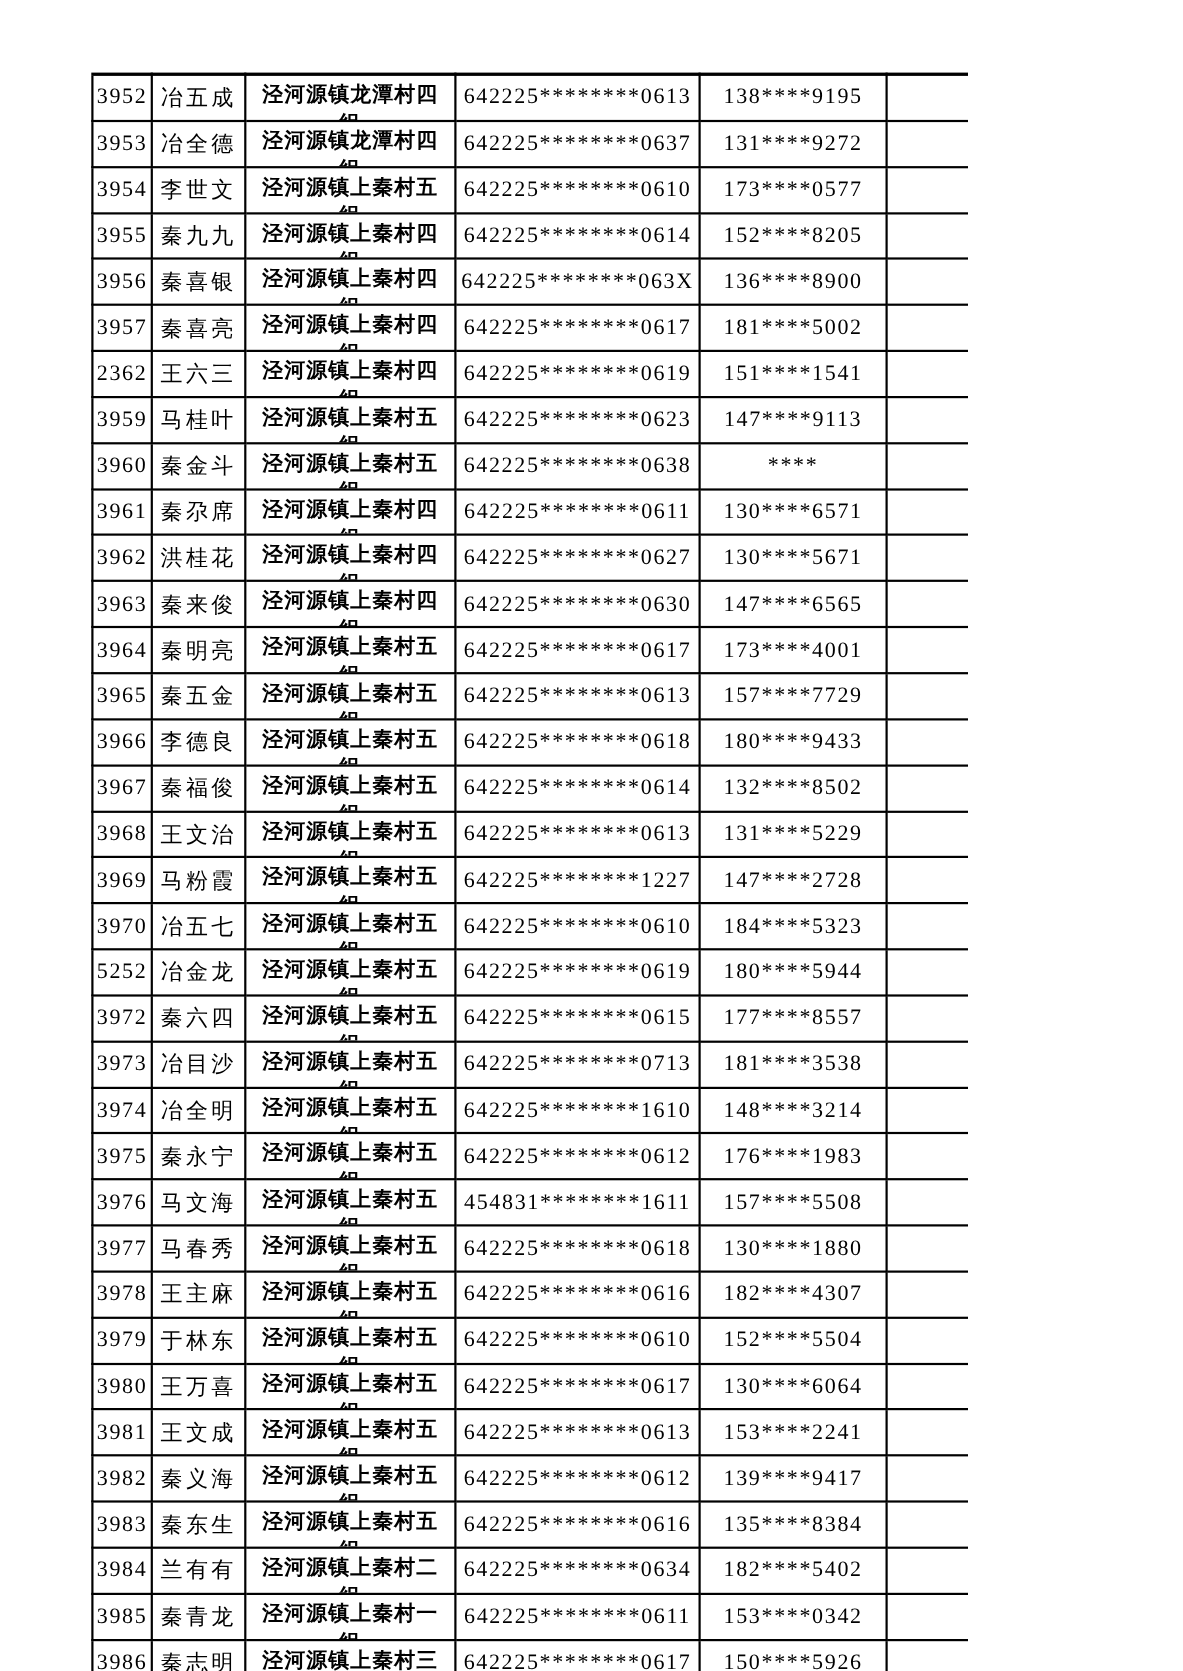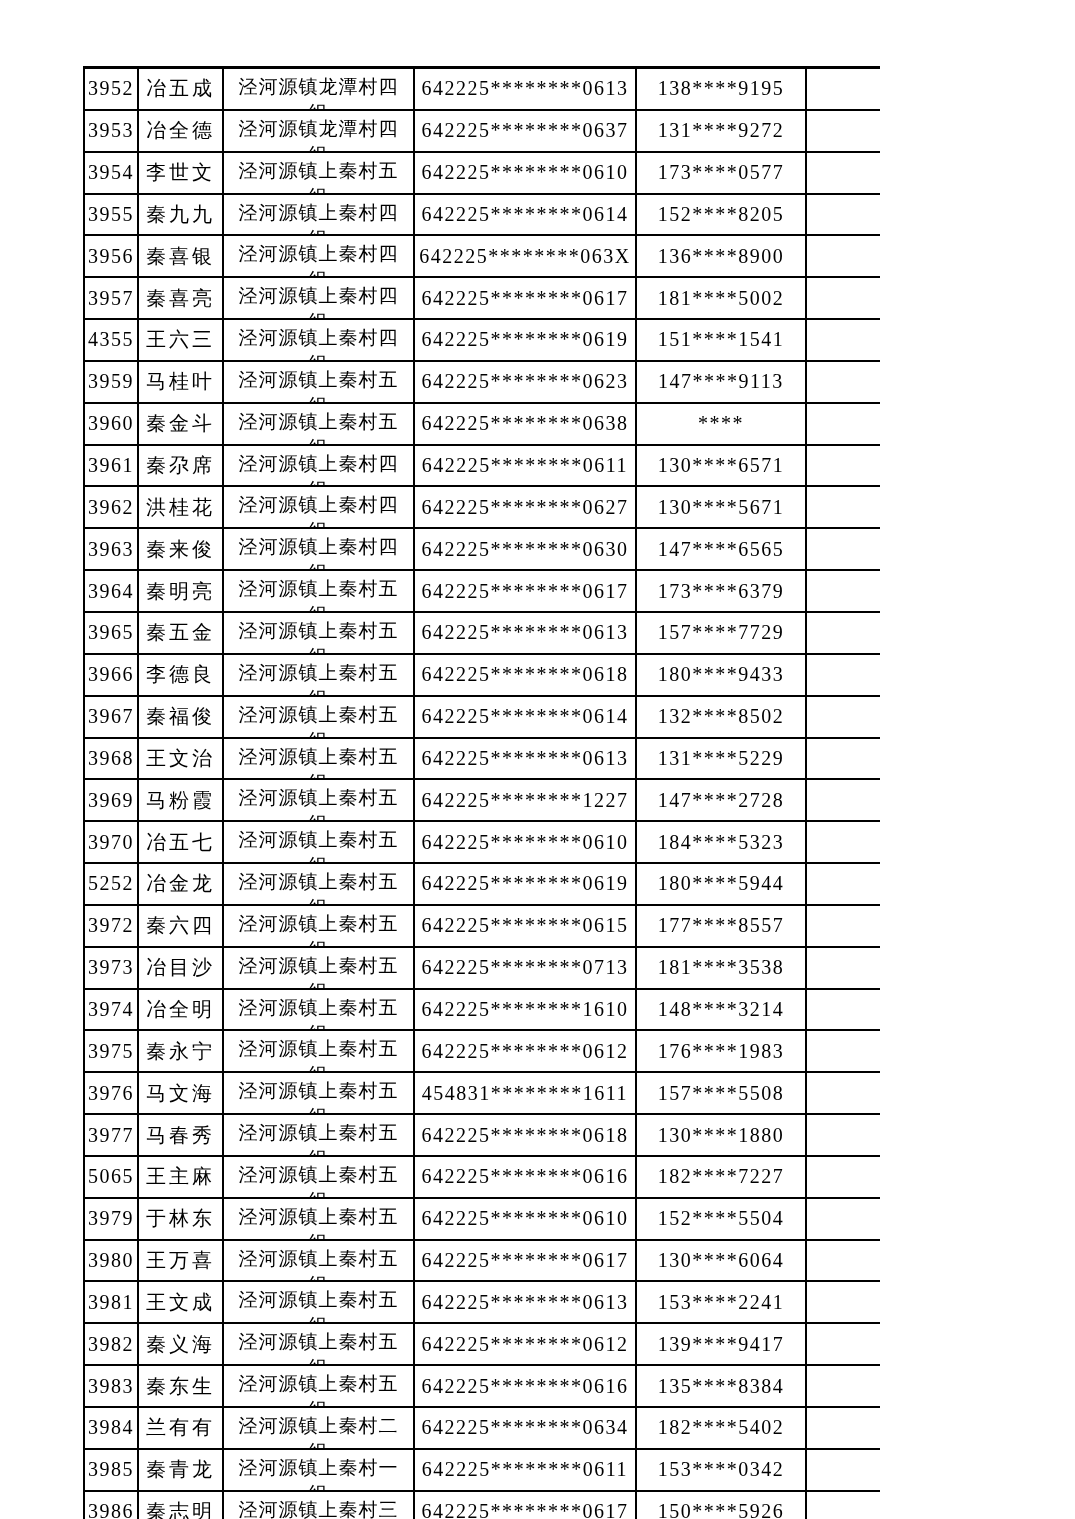--- a/index.html
+++ b/index.html
@@ -57,20 +57,21 @@
   }
   .addr-wrap {
     height: 35.85px;          
     overflow: hidden;
     font-family: "DejaVu Sans", "Liberation Sans", sans-serif;
     font-size: 19px;
     letter-spacing: 1px;
     line-height: 26px;
     padding-top: 4px;
     text-align: center;
+    font-weight: bold;
   }
   .addr-line { display: block; }
 </style>
 </head>
 <body>
 
 <div class="sheet">
   <table class="roster">
     <colgroup>
       <col class="c-no">
@@ -153,21 +154,21 @@
             <div class="addr-wrap">
               <span class="addr-line">泾河源镇上秦村四</span>
               <span class="addr-line">组</span>
             </div>
           </td>
           <td class="num">642225********0617</td>
           <td class="num">181****5002</td>
           <td class="num">5</td>
         </tr>
         <tr>
-          <td class="num">4355</td>
+          <td class="num">2362</td>
           <td class="cjk">王六三</td>
           <td class="addr">
             <div class="addr-wrap">
               <span class="addr-line">泾河源镇上秦村四</span>
               <span class="addr-line">组</span>
             </div>
           </td>
           <td class="num">642225********0619</td>
           <td class="num">151****1541</td>
           <td class="num">2</td>
@@ -240,21 +241,21 @@
         <tr>
           <td class="num">3964</td>
           <td class="cjk">秦明亮</td>
           <td class="addr">
             <div class="addr-wrap">
               <span class="addr-line">泾河源镇上秦村五</span>
               <span class="addr-line">组</span>
             </div>
           </td>
           <td class="num">642225********0617</td>
-          <td class="num">173****6379</td>
+          <td class="num">173****4001</td>
           <td class="num">2</td>
         </tr>
         <tr>
           <td class="num">3965</td>
           <td class="cjk">秦五金</td>
           <td class="addr">
             <div class="addr-wrap">
               <span class="addr-line">泾河源镇上秦村五</span>
               <span class="addr-line">组</span>
             </div>
@@ -413,30 +414,30 @@
             <div class="addr-wrap">
               <span class="addr-line">泾河源镇上秦村五</span>
               <span class="addr-line">组</span>
             </div>
           </td>
           <td class="num">642225********0618</td>
           <td class="num">130****1880</td>
           <td class="num">4</td>
         </tr>
         <tr>
-          <td class="num">5065</td>
+          <td class="num">3978</td>
           <td class="cjk">王主麻</td>
           <td class="addr">
             <div class="addr-wrap">
               <span class="addr-line">泾河源镇上秦村五</span>
               <span class="addr-line">组</span>
             </div>
           </td>
           <td class="num">642225********0616</td>
-          <td class="num">182****7227</td>
+          <td class="num">182****4307</td>
           <td class="num">4</td>
         </tr>
         <tr>
           <td class="num">3979</td>
           <td class="cjk">于林东</td>
           <td class="addr">
             <div class="addr-wrap">
               <span class="addr-line">泾河源镇上秦村五</span>
               <span class="addr-line">组</span>
             </div>

